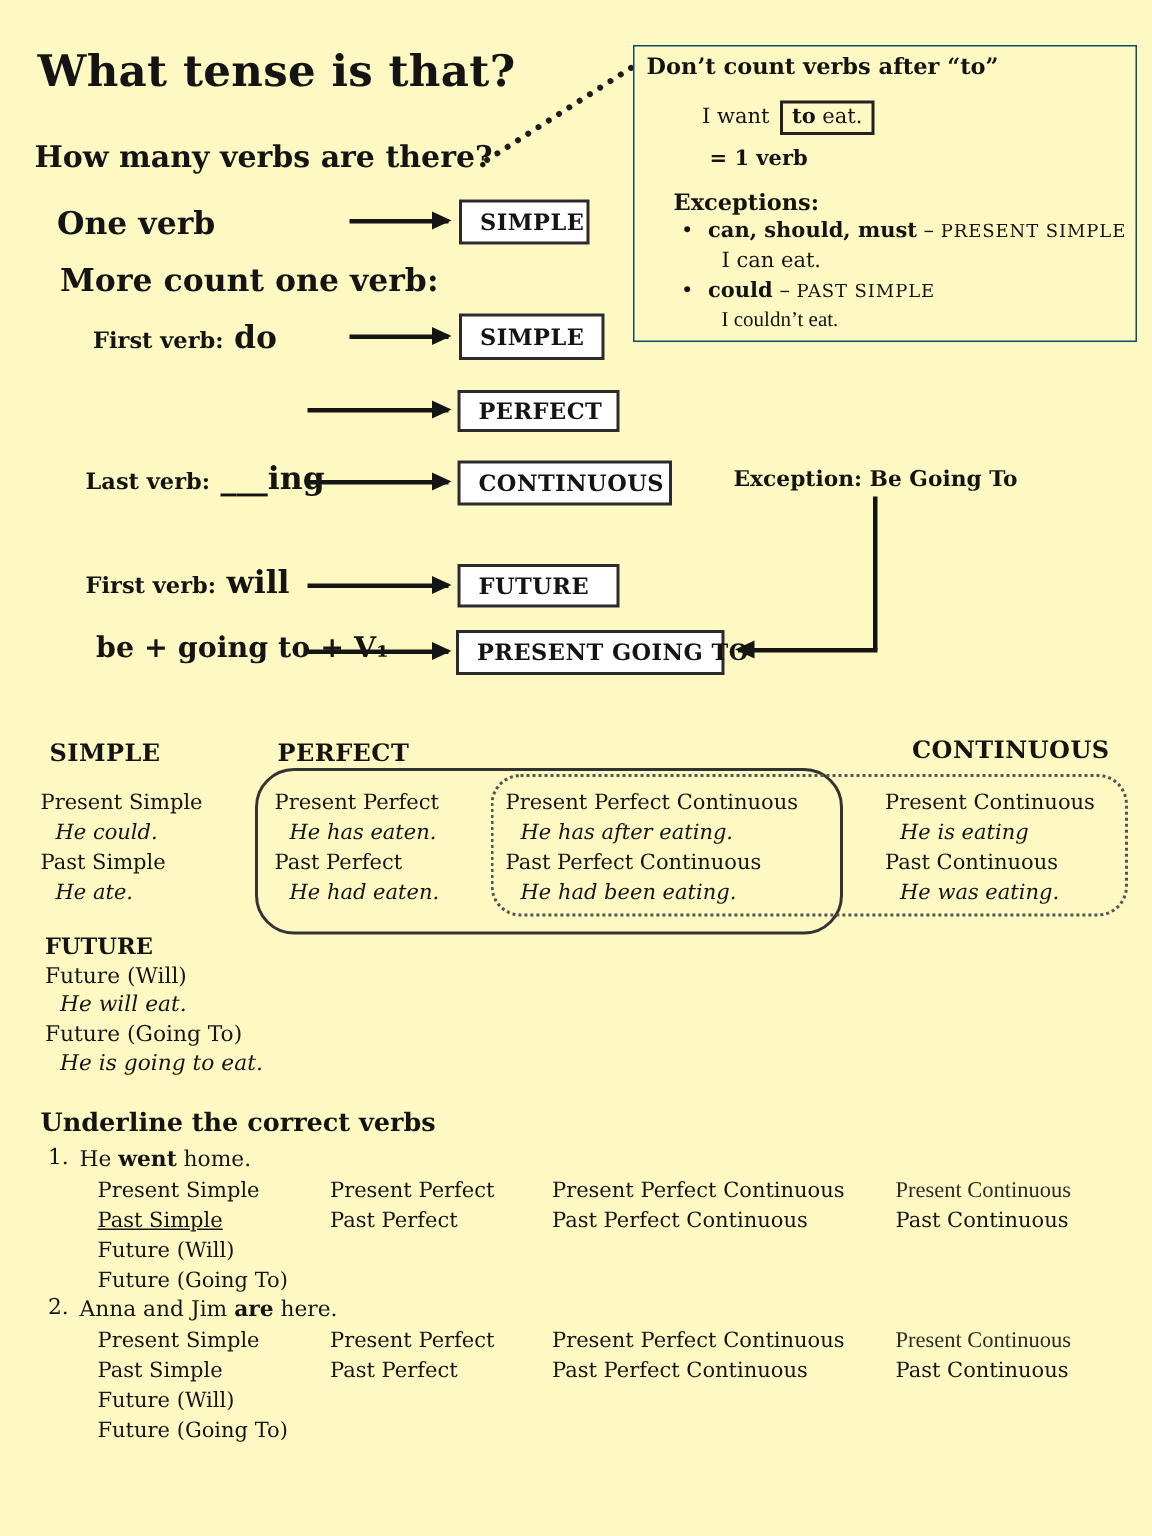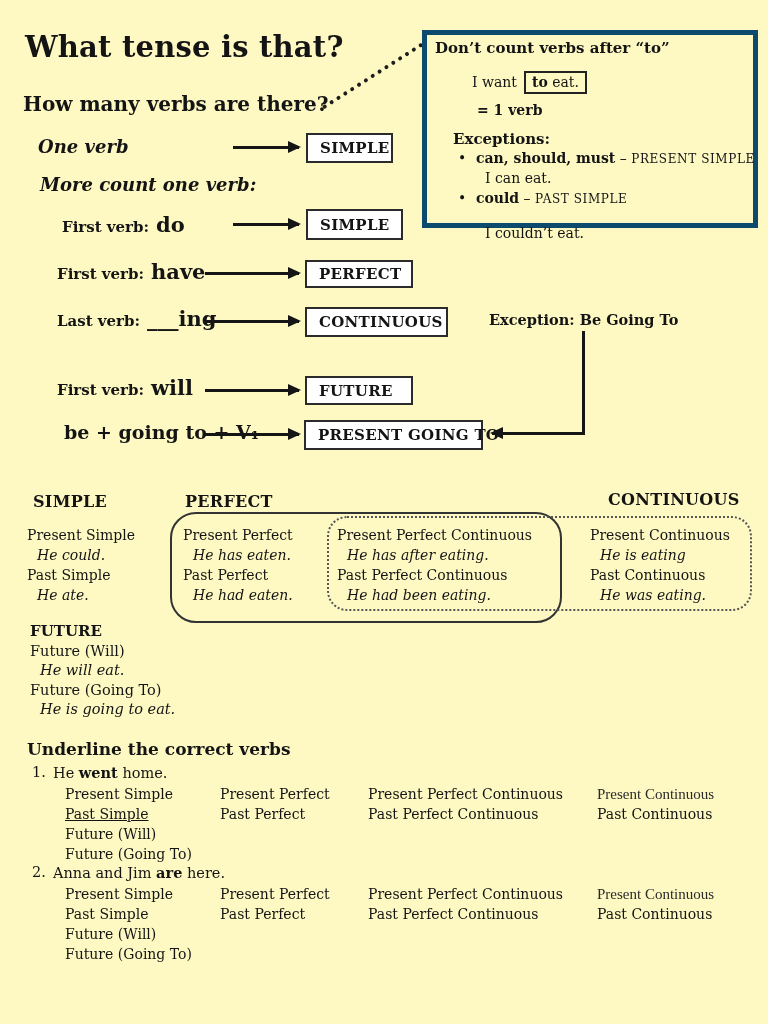--- a/index.html
+++ b/index.html
@@ -38,24 +38,24 @@
     position:absolute; left:322px; top:106px; width:118px; height:0;
     border-top:4px dotted #1d1d1d; transform:rotate(-32.6deg); transform-origin:0 0;
   }
 
   .title { position:absolute; left:25px; top:30px; font-size:29px; font-weight:bold; letter-spacing:.2px; }
   .subtitle { position:absolute; left:23px; top:92px; font-size:20px; font-weight:bold; }
 
   .flow-label { position:absolute; font-weight:bold; white-space:nowrap; }
   .flow-label .prefix { font-size:15px; }
   .flow-label .verb { font-size:21px; margin-left:7px; }
-  .lbl-17 { font-size:18px;font-style:italic; }
-
-  
-  .note-box { position:absolute; left:422px; top:30px; width:336px; height:198px; border:5px solid #0c4a6e; font-size:14px;padding-left:32px; }
+  .lbl-17 { font-size:21px; }
+
+  
+  .note-box { position:absolute; left:422px; top:30px; width:336px; height:198px; border:1px solid #0c4a6e; font-size:14px;padding-left:32px; }
   .note-box .nb-line { position:absolute; white-space:nowrap; }
   .nb-title { font-weight:bold; font-size:15px; }
   .inline-box { display:inline-block; border:2px solid #222; padding:1px 6px 2px 6px; margin-left:7px; }
   .caps { font-size:12px; letter-spacing:.6px; }
   .bullet { display:inline-block; width:18px; }
 
   
   .tbl-header { position:absolute; font-weight:bold; font-size:16px; letter-spacing:.3px; }
   .round-solid {
     position:absolute; left:170px; top:512px; width:392px; height:111px;
@@ -97,38 +97,35 @@
     </div>
     <div class="nb-line b" style="left:50px; top:67px;">= 1 verb</div>
     <div class="nb-line b" style="left:26px; top:95px; font-size:15px;">Exceptions:</div>
     <div class="nb-line" style="left:31px; top:115px;">
       <span class="bullet">•</span><span class="b">can, should, must</span><span> – </span><span class="caps">PRESENT SIMPLE</span>
     </div>
     <div class="nb-line" style="left:58px; top:135px;">I can eat.</div>
     <div class="nb-line" style="left:31px; top:155px;">
       <span class="bullet">•</span><span class="b">could</span><span> – </span><span class="caps">PAST SIMPLE</span>
     </div>
-    <div class="nb-line" style="left:58px; top:190px;">I couldn’t eat.</div>
+    <div class="nb-line" style="left:58px; top:175px;font-family:Liberation Serif, serif;">I couldn’t eat.</div>
   </div>
 
   <div class="flow-label lbl-17" style="left:38px; top:136px;">One verb</div>
   <div class="harrow" style="left:233px; top:146px; width:66px;"></div>
   <div class="flow-box" style="left:306px; top:133px; width:87px; height:30px;">SIMPLE</div>
 
   <div class="flow-label lbl-17" style="left:40px; top:174px;">More count one verb:</div>
 
   <div class="flow-label" style="left:62px; top:212px;">
     <span class="prefix">First verb:</span><span class="verb">do</span>
   </div>
   <div class="harrow" style="left:233px; top:223px; width:66px;"></div>
   <div class="flow-box" style="left:306px; top:209px; width:97px; height:31px;">SIMPLE</div>
 
-  <div class="flow-label" style="left:57px; top:259px;">
-    <span class="prefix">First verb:</span><span class="verb">have</span>
-  </div>
   <div class="harrow" style="left:205px; top:272px; width:94px;"></div>
   <div class="flow-box" style="left:305px; top:260px; width:108px; height:28px;">PERFECT</div>
 
   <div class="flow-label" style="left:57px; top:306px;">
     <span class="prefix">Last verb:</span><span class="verb">___ing</span>
   </div>
   <div class="harrow" style="left:205px; top:320px; width:94px;"></div>
   <div class="flow-box" style="left:305px; top:307px; width:143px; height:30px;">CONTINUOUS</div>
   <div class="abs b" style="left:453px; top:311px; font-size:14.5px; white-space:nowrap;margin-left:36px;">Exception: Be Going To</div>
 

